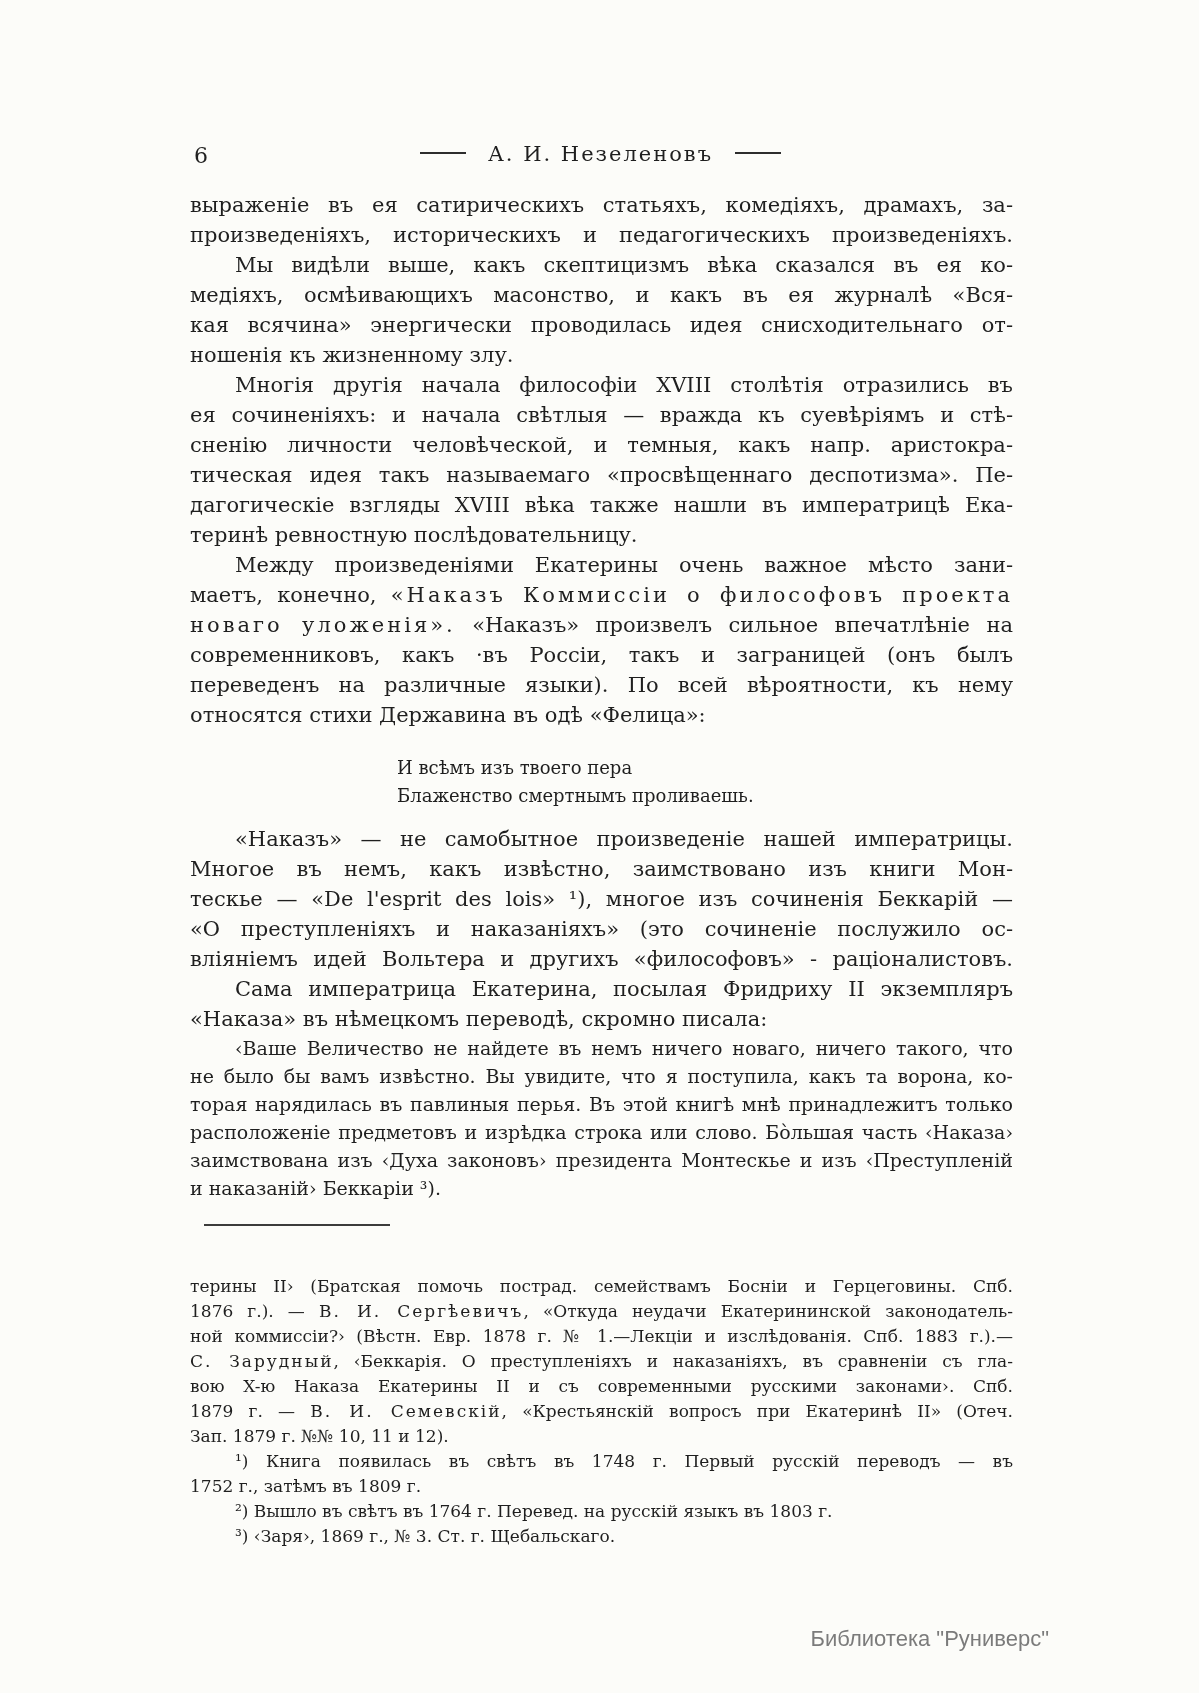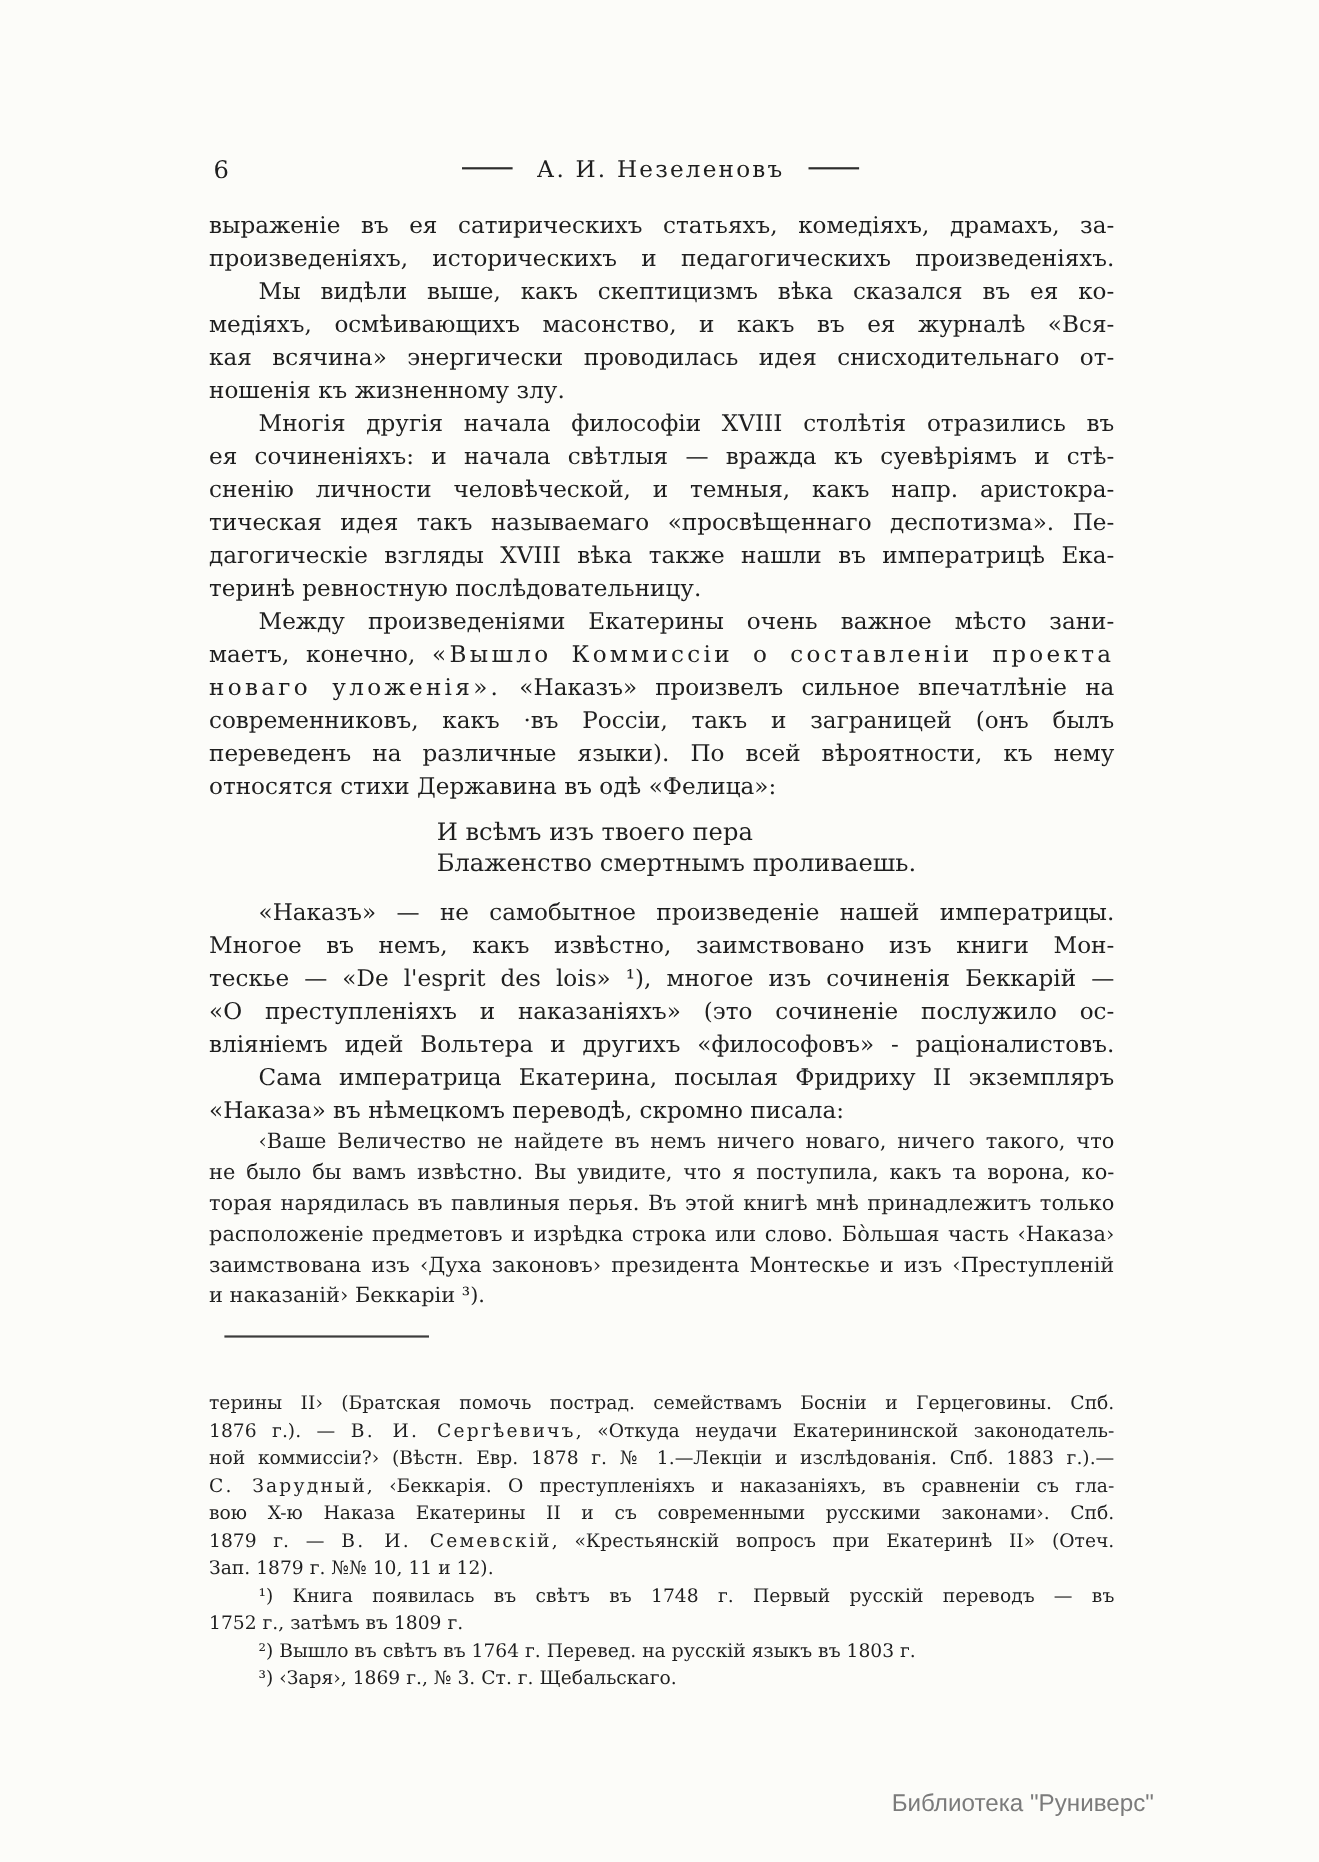--- a/index.html
+++ b/index.html
@@ -49,22 +49,22 @@
     width: 823px;
     font-size: 21px;
     line-height: 30px;
   }
   .line { text-align: justify; text-align-last: justify; }
   .line.ind { text-indent: 45px; }
   .line.last { text-align-last: left; }
   .sp  { letter-spacing: 3px; }
   .sp2 { letter-spacing: 2px; }
   .verse {
-    margin: 14px 0 14px 207px;
-    font-size: 22px;
+    margin: 24px 0 14px 207px;
+    font-size: 18px;
     line-height: 28px;
   }
   .verse .line { text-align: left; text-align-last: left; }
   .quote {
     font-size: 19px;
     line-height: 28px;
   }
   .fnrule {
     margin-top: 22px;
     margin-bottom: 14px;
@@ -113,21 +113,21 @@
     <div class="para">
         <div class="line ind">Многія другія начала философіи XVIII столѣтія отразились въ</div>
         <div class="line">ея сочиненіяхъ: и начала свѣтлыя — вражда къ суевѣріямъ и стѣ-</div>
         <div class="line">сненію личности человѣческой, и темныя, какъ напр. аристокра-</div>
         <div class="line">тическая идея такъ называемаго «просвѣщеннаго деспотизма». Пе-</div>
         <div class="line">дагогическіе взгляды XVIII вѣка также нашли въ императрицѣ Ека-</div>
         <div class="line last">теринѣ ревностную послѣдовательницу.</div>
       </div>
     <div class="para">
         <div class="line ind">Между произведеніями Екатерины очень важное мѣсто зани-</div>
-        <div class="line">маетъ, конечно, <span class="sp">«Вышло Коммиссіи о составленіи проекта</span></div>
+        <div class="line">маетъ, конечно, <span class="sp">«Наказъ Коммиссіи о философовъ проекта</span></div>
         <div class="line"><span class="sp">новаго уложенія».</span> «Наказъ» произвелъ сильное впечатлѣніе на</div>
         <div class="line">современниковъ, какъ ·въ Россіи, такъ и заграницей (онъ былъ</div>
         <div class="line">переведенъ на различные языки). По всей вѣроятности, къ нему</div>
         <div class="line last">относятся стихи Державина въ одѣ «Фелица»:</div>
       </div>
     <div class="verse">
         <div class="line last">И всѣмъ изъ твоего пера</div>
         <div class="line last">Блаженство смертнымъ проливаешь.</div>
       </div>
     <div class="para">

